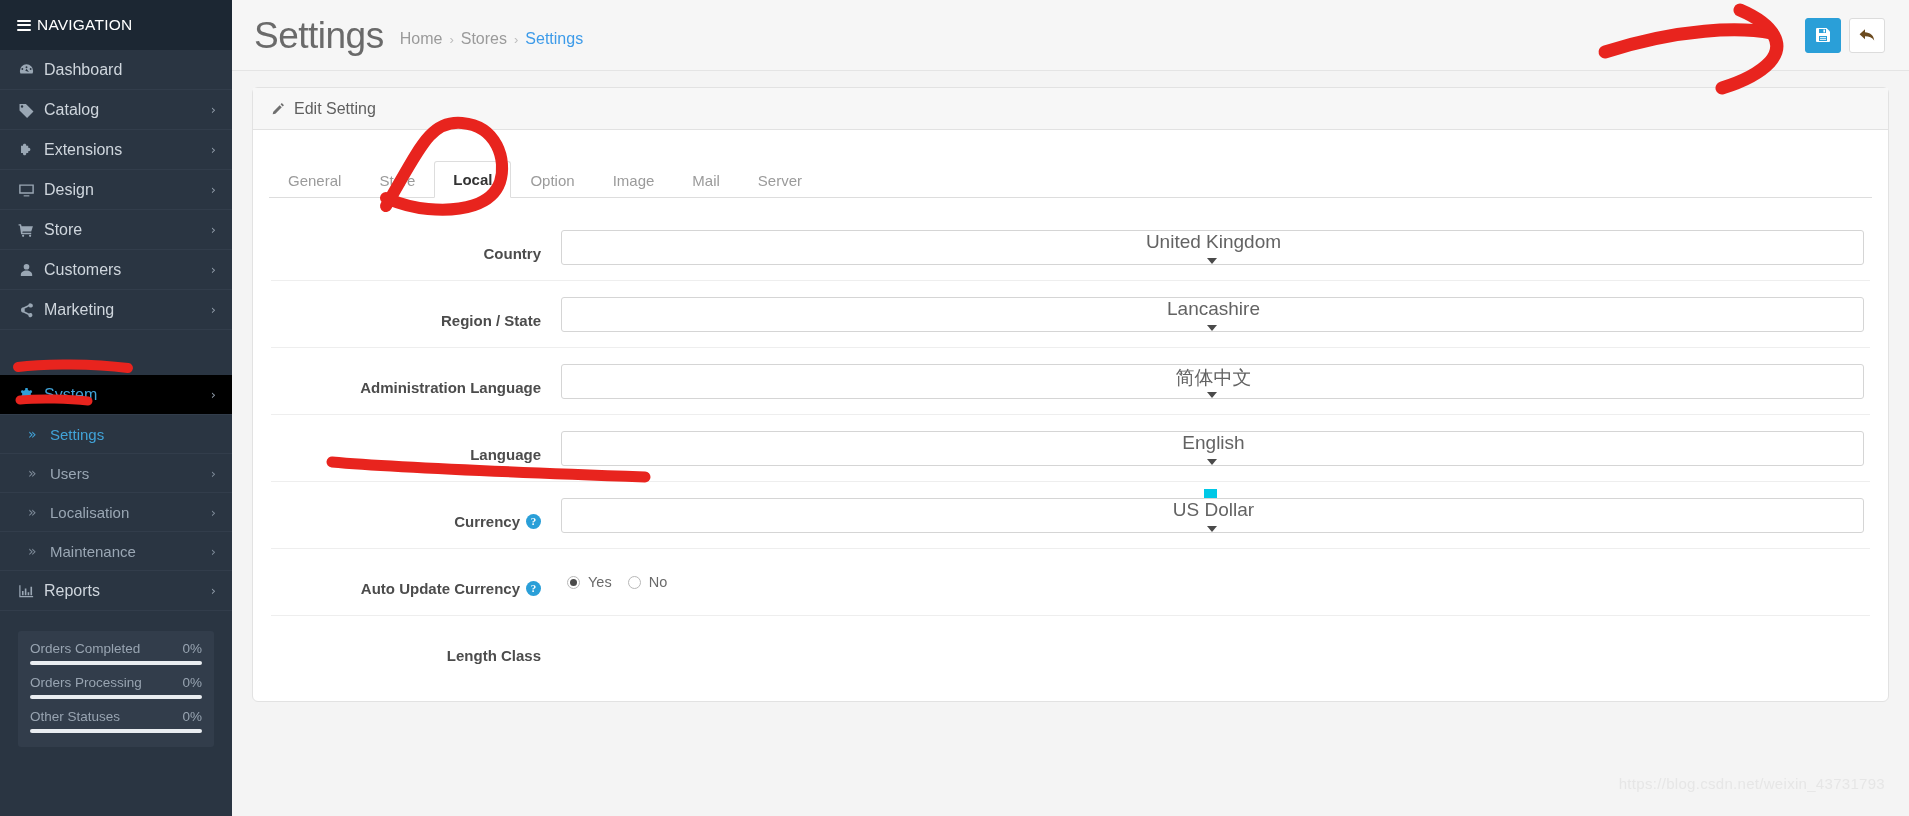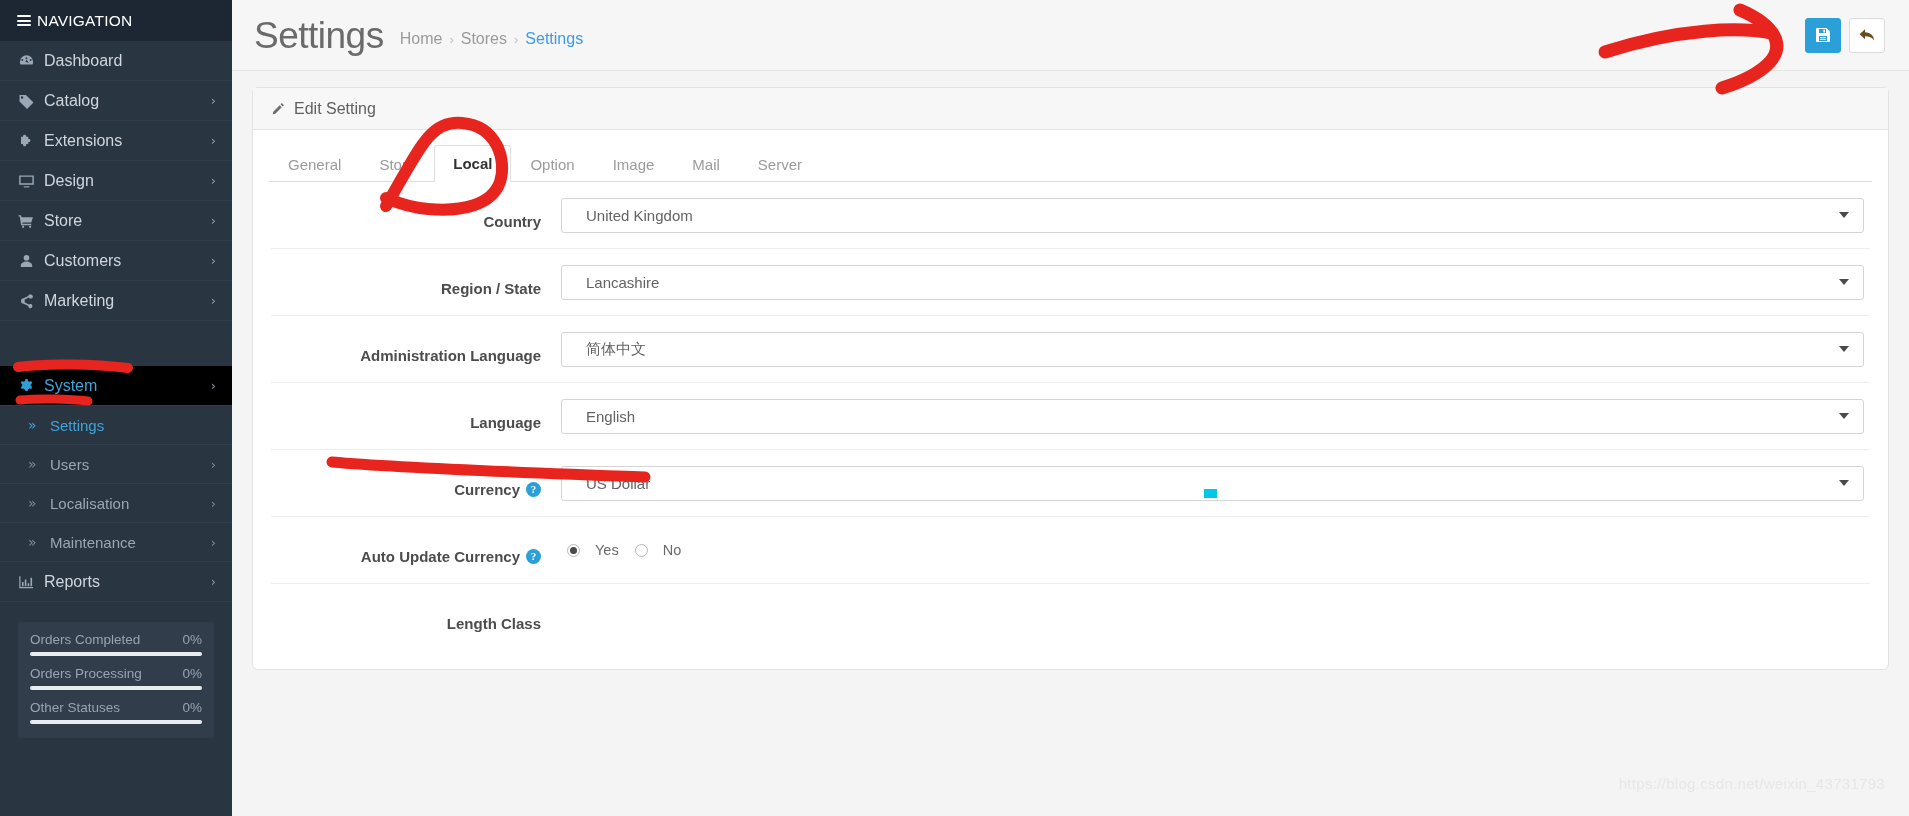--- a/index.html
+++ b/index.html
@@ -14,21 +14,21 @@
   #root { position: relative; width: 1909px; height: 816px; display: flex; }
 
   
   #sidebar {
     width: 232px; min-width: 232px; height: 816px;
     background: #2a3542;
     position: relative;
     z-index: 5;
   }
   #nav-header {
-    height: 41px;
+    height: 50px;
     background: #1c2733;
     display: flex; align-items: center;
     padding-left: 17px;
     color: #fff;
     font-size: 15.5px;
     letter-spacing: .2px;
   }
   #nav-header .burger {
     display: inline-block;
     width: 14px; margin-right: 6px;
@@ -152,21 +152,21 @@
     padding-left: 18px;
     color: #5f5f5f; font-size: 16px;
   }
   #panel-head .pencil { margin-right: 9px; color: #6f6f6f; display: inline-flex; }
   #panel-body { padding: 0 18px 18px 18px; }
 
   #tabs {
     display: flex; align-items: flex-end;
     border-bottom: 1px solid #dddddd;
     padding-top: 14px;
-    margin: 0 -2px;
+    margin: 16px -2px;
   }
   .tab {
     padding: 9px 18px 9px 18px;
     font-size: 15px; color: #9b9b9b;
     cursor: pointer;
     border: 1px solid transparent;
     border-bottom: none;
     position: relative; top: 1px;
     border-radius: 3px 3px 0 0;
   }
@@ -197,35 +197,36 @@
     display: inline-flex; align-items: center; justify-content: center;
     font-family: "Liberation Serif", serif;
   }
   .form-control-wrap { flex: 1; padding-right: 6px; }
   .select-box {
     height: 35px;
     border: 1px solid #d5d5d5;
     border-radius: 3px;
     background: #fff;
     display: flex; align-items: center;
-    padding: 0 10px 0 24px;
-    font-size: 15px; color: #636363;
+    padding: 0 10px 0 12px;
+    font-size: 19px; color: #636363;
     cursor: pointer;
     position: relative;
+    flex-direction: column;
   }
   .select-box .val { flex: 1; }
   .select-box .arrow {
     width: 0; height: 0;
     border-left: 5px solid transparent;
     border-right: 5px solid transparent;
     border-top: 6px solid #4a4a4a;
     margin-right: 4px;
   }
   .radio-group { display: flex; align-items: center; gap: 16px; padding-left: 6px; }
-  .radio-opt { display: flex; align-items: center; gap: 15px; font-size: 14.5px; color: #6a6a6a; cursor: pointer; }
+  .radio-opt { display: flex; align-items: center; gap: 8px; font-size: 14.5px; color: #6a6a6a; cursor: pointer; }
   .radio-dot {
     width: 13px; height: 13px; border-radius: 50%;
     border: 1px solid #b8b8b8; background: #fff;
     display: inline-flex; align-items: center; justify-content: center;
   }
   .radio-opt.checked .radio-dot::after {
     content: ""; width: 7px; height: 7px; border-radius: 50%; background: #4a4a4a;
   }
 
   #cyan-artifact {

